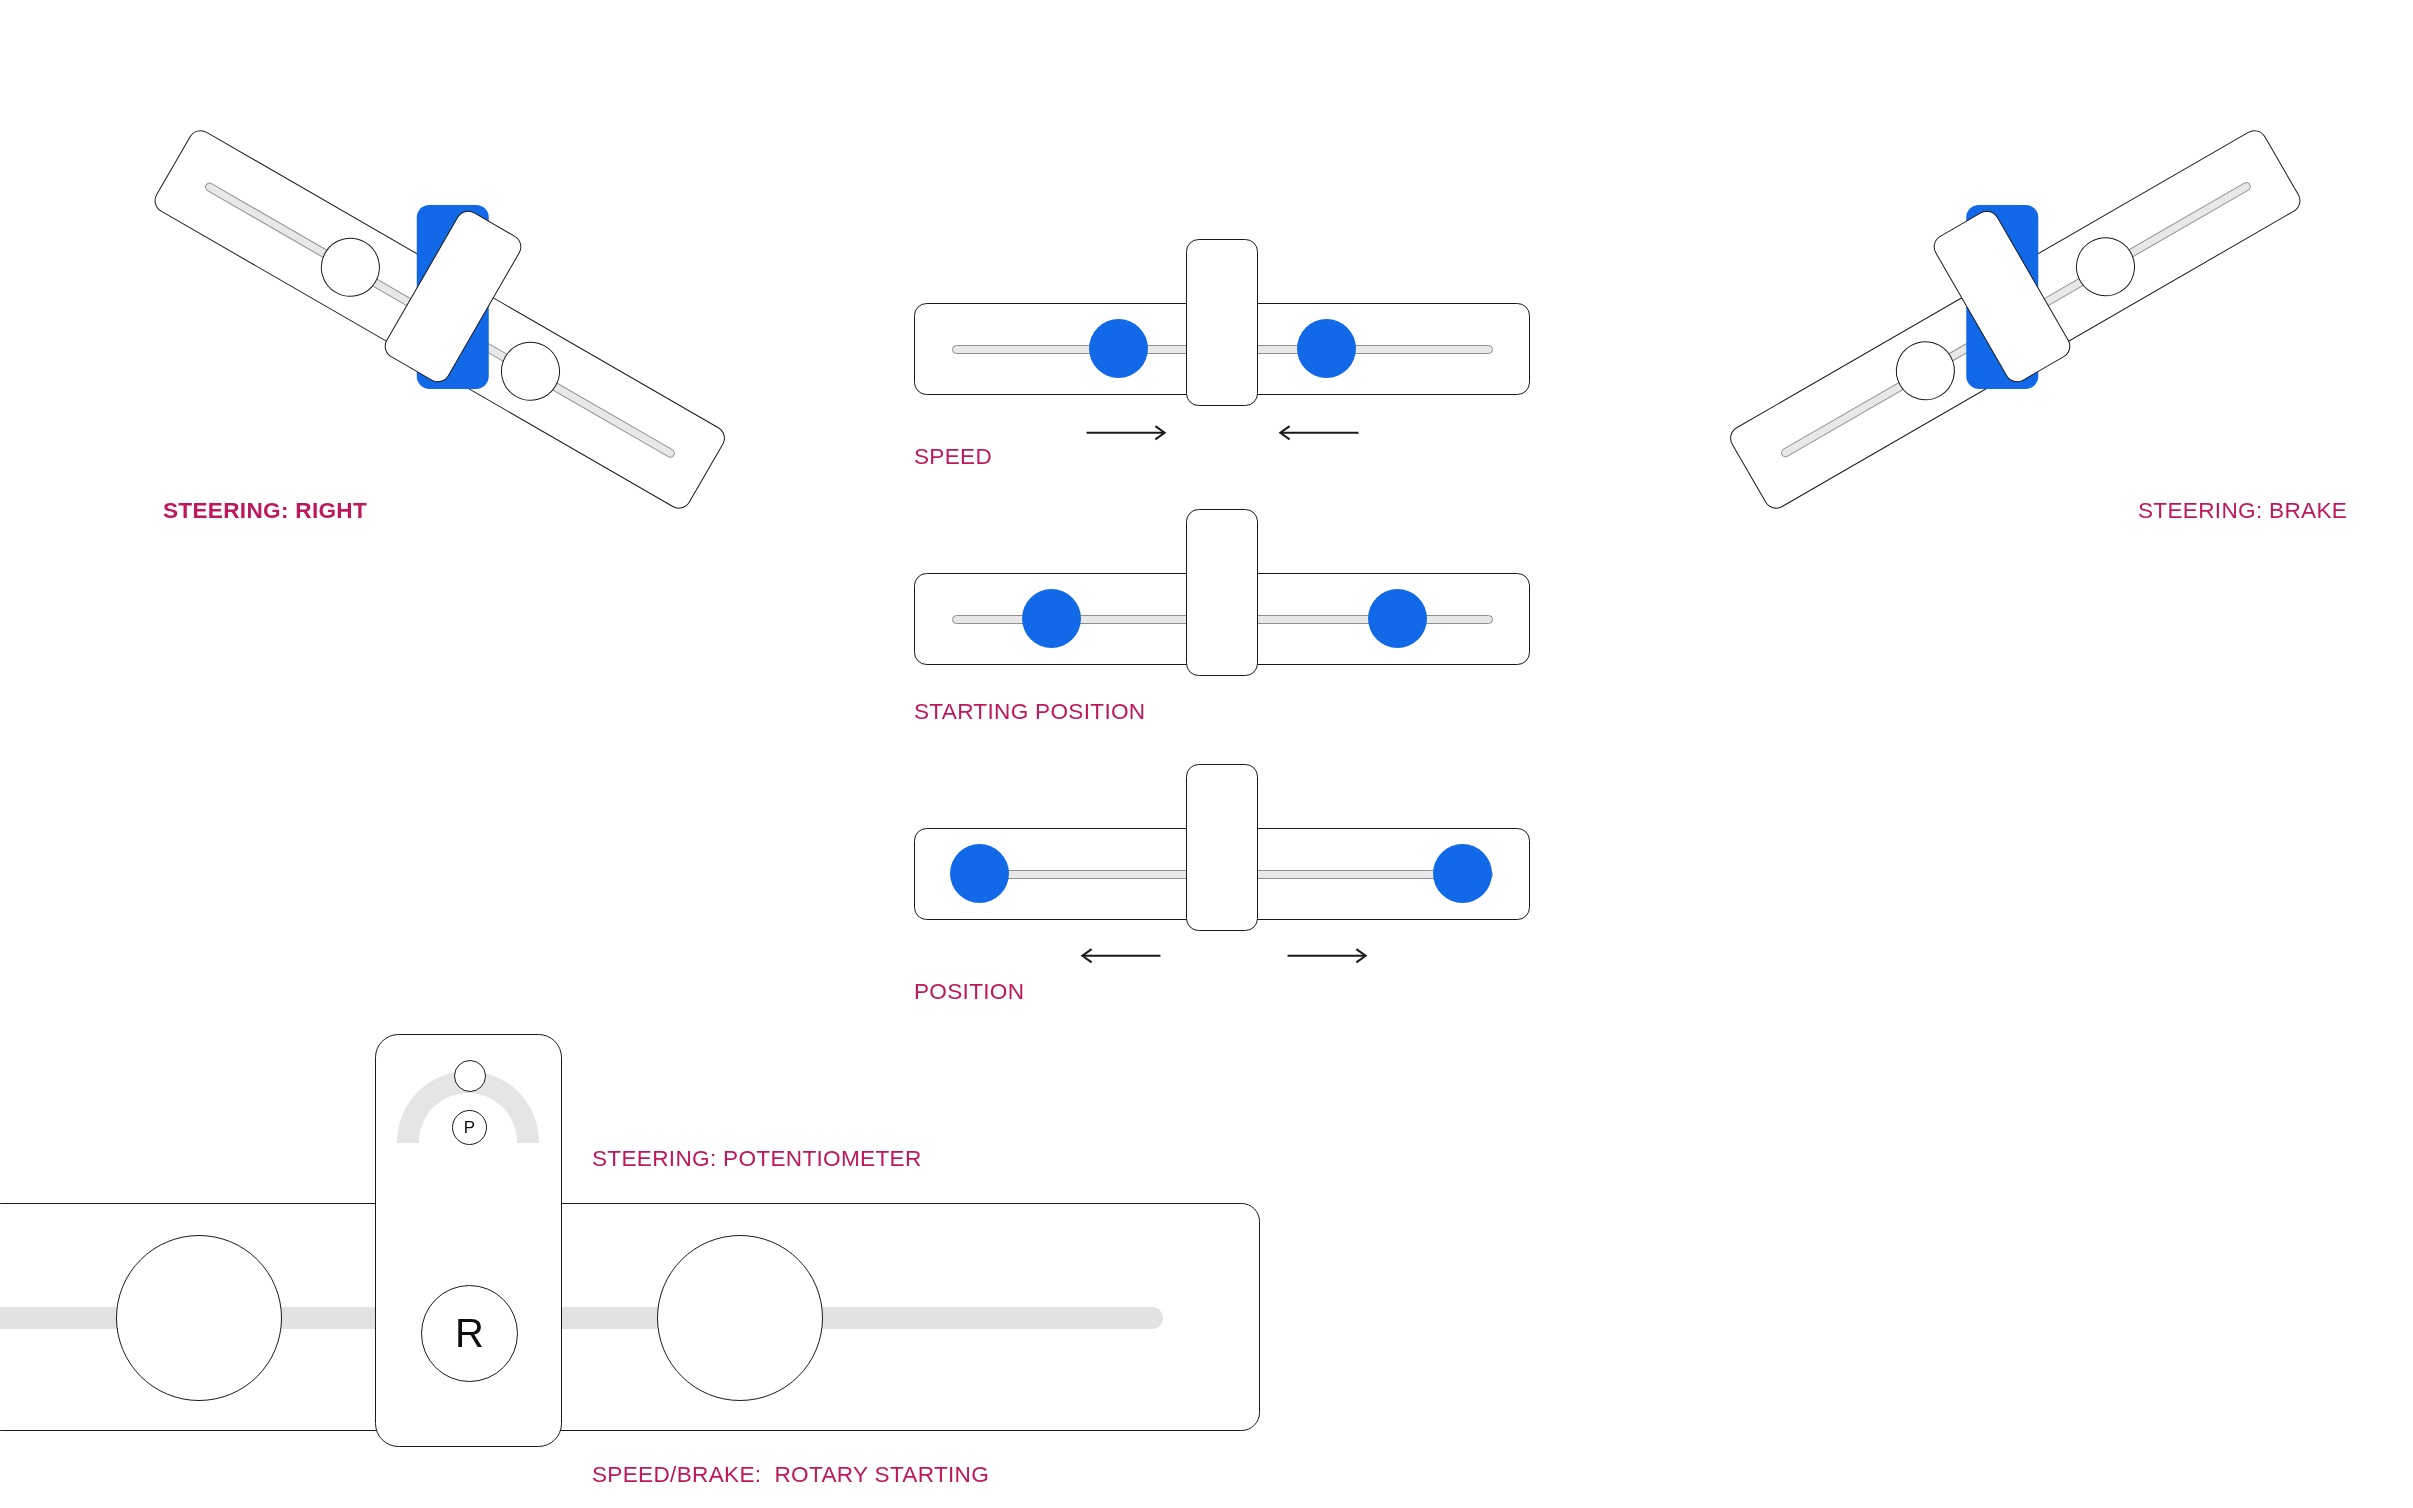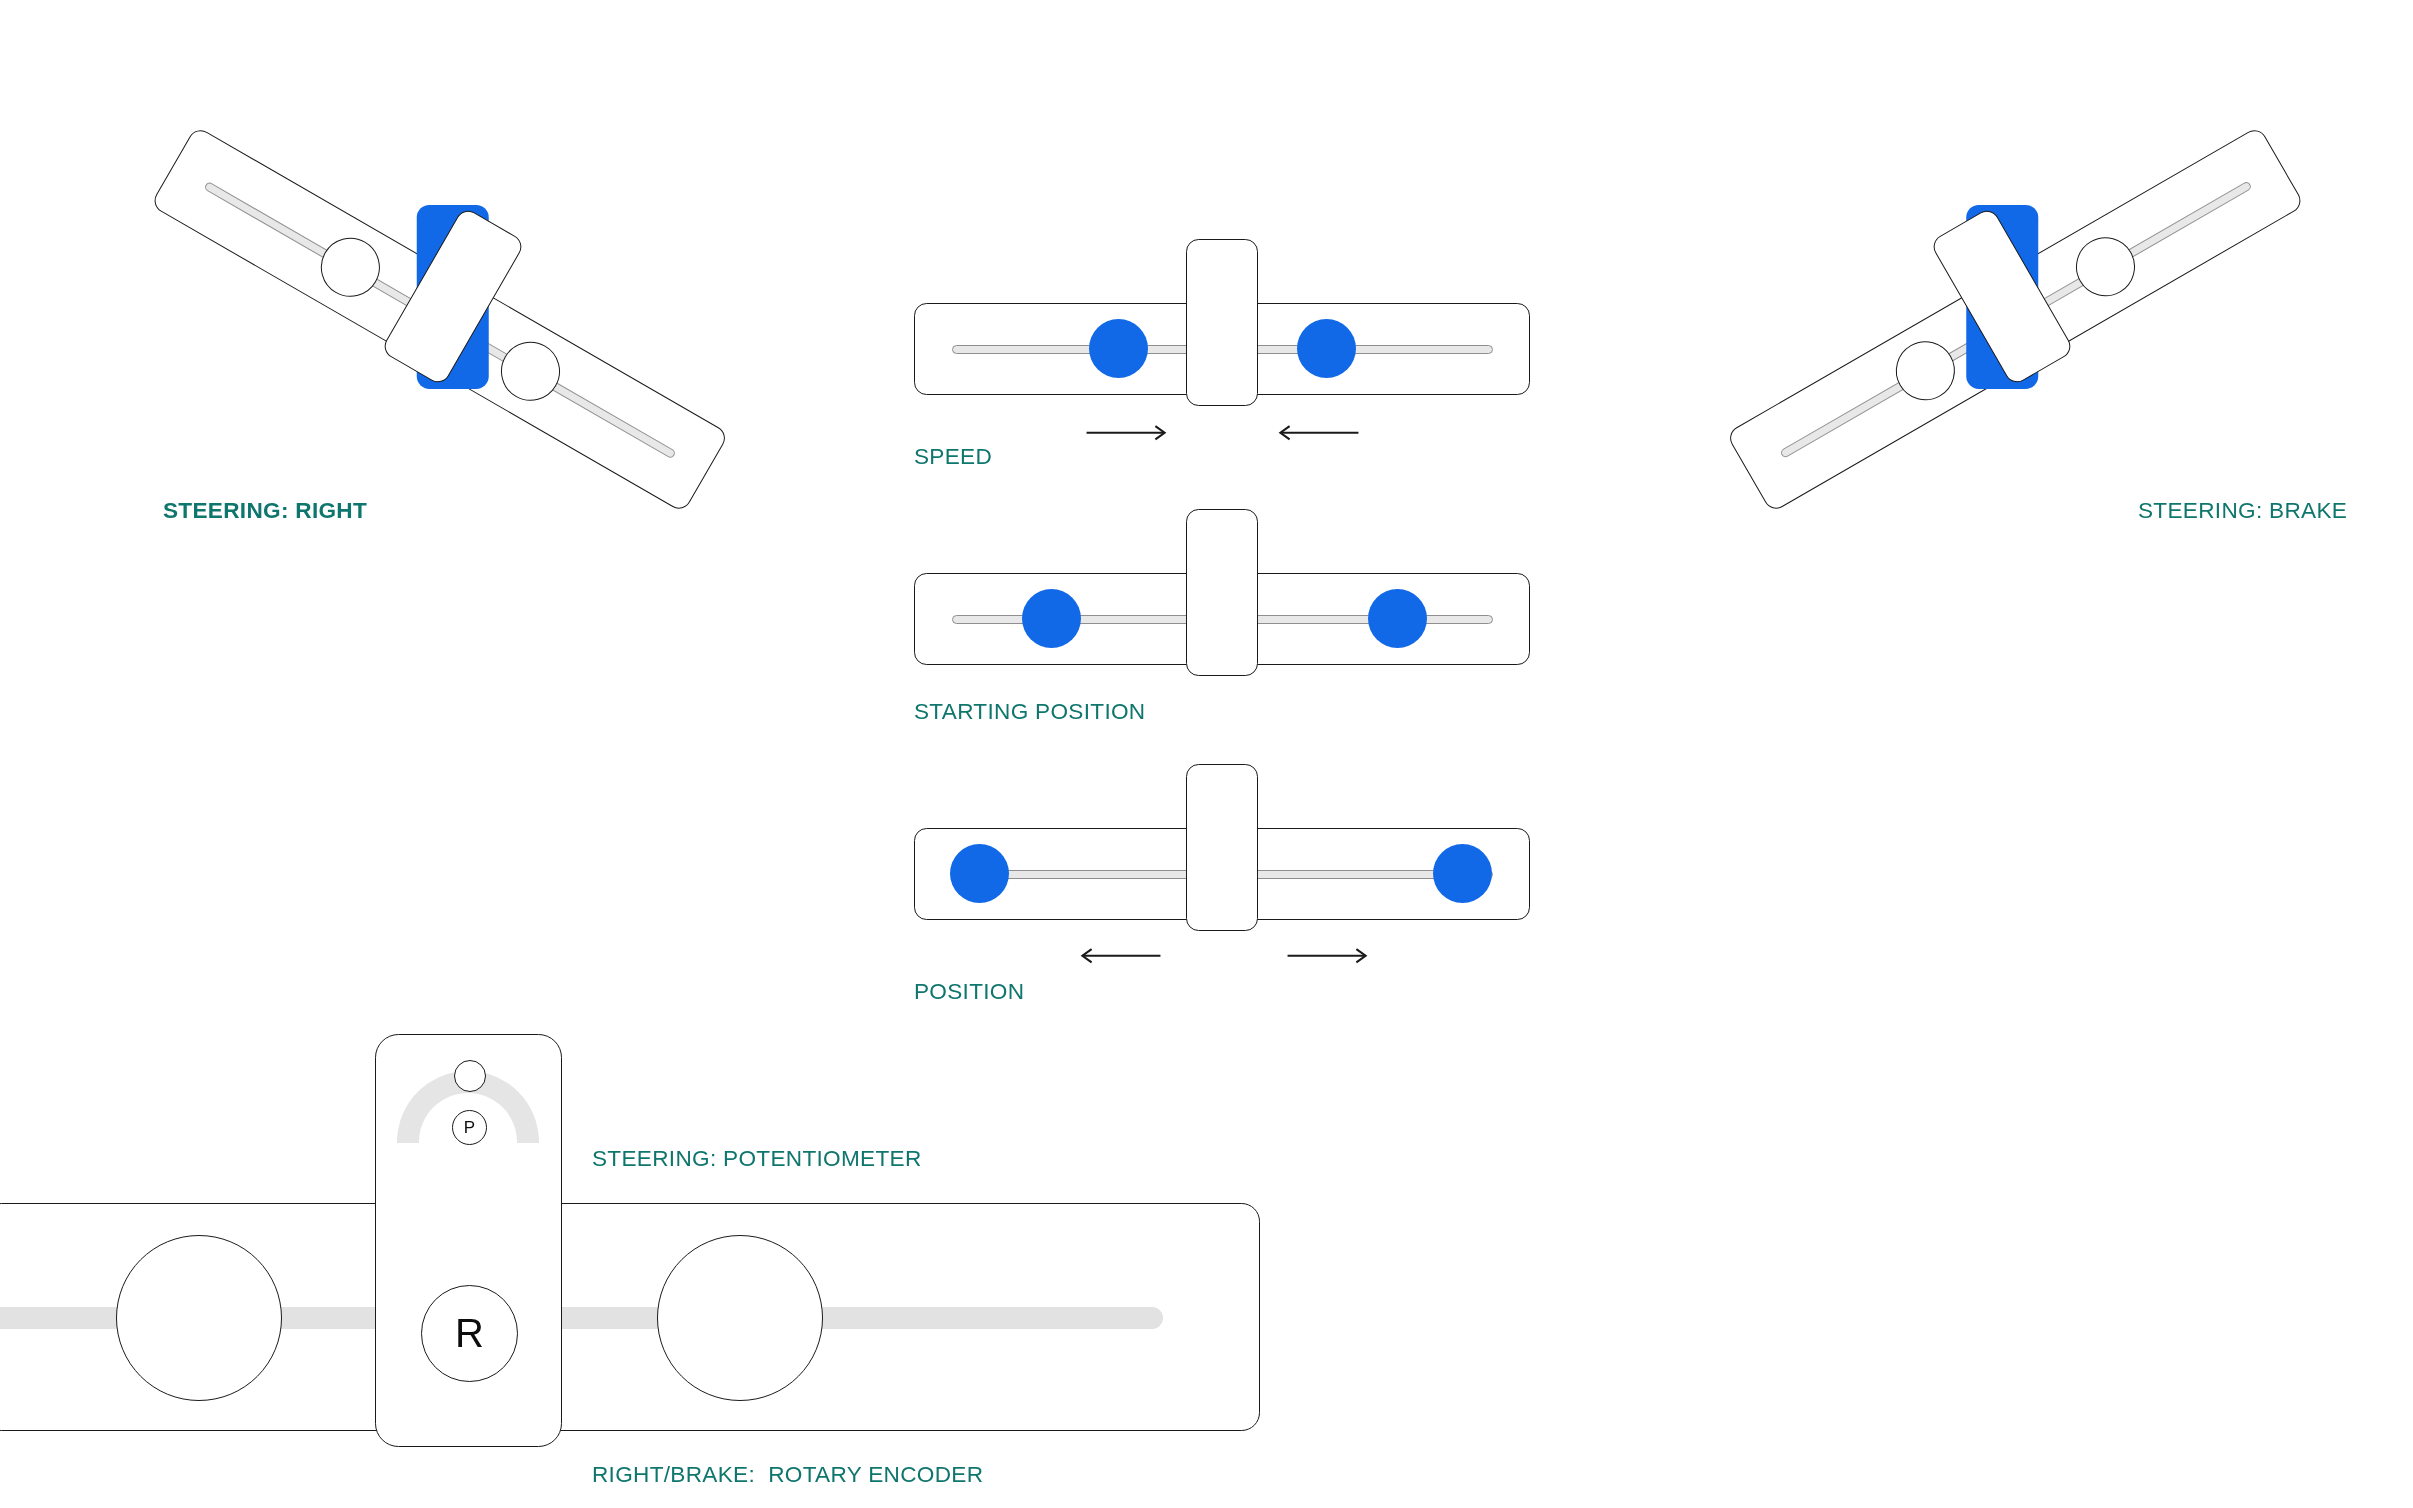--- a/index.html
+++ b/index.html
@@ -11,21 +11,21 @@
     font-family:"Liberation Sans", sans-serif;
     color:#0d0d0d;
   }
 
   .label {
     position:absolute;
     font-size:22.6px;
     font-weight:500;
     letter-spacing:0.3px;
     white-space:pre;
-    color:#0f766e;
+    color:#be185d;
   }
 
   
   .slider { position:absolute; width:616px; height:167px; }
   .slider .body {
     position:absolute; left:0; top:64px; width:616px; height:92px;
     background:#fff; border:1.7px solid var(--line,#1a1a1a); border-radius:12.6px;
   }
   .slider .rail {
     position:absolute; left:38px; top:106px; width:541px; height:9.2px;
@@ -194,15 +194,15 @@
     <div class="arc"></div>
     <div class="arc-dot"></div>
     <div class="p-circle">
       <span>P</span>
     </div>
     <div class="r-circle">
       <span>R</span>
     </div>
   </div>
   <div class="label lbl-pot">STEERING: POTENTIOMETER</div>
-  <div class="label lbl-enc">RIGHT/BRAKE:  ROTARY ENCODER</div>
+  <div class="label lbl-enc">SPEED/BRAKE:  ROTARY STARTING</div>
 </div>
 
 
 </body></html>

